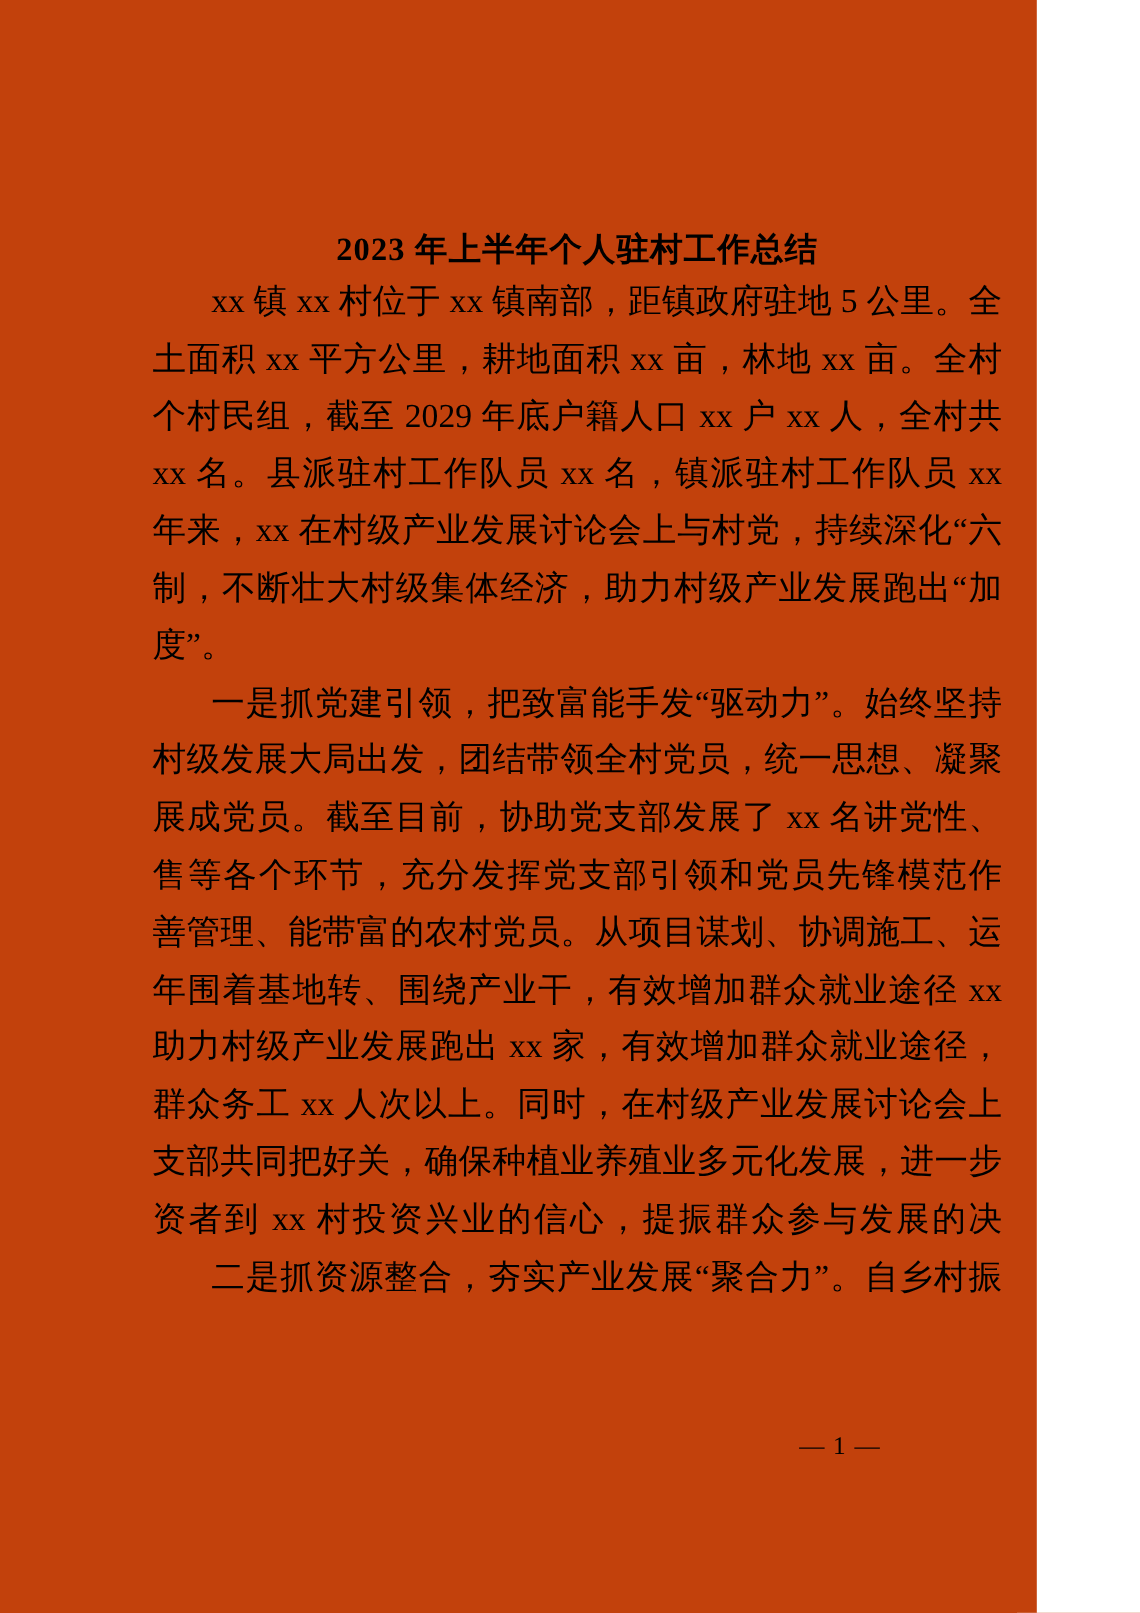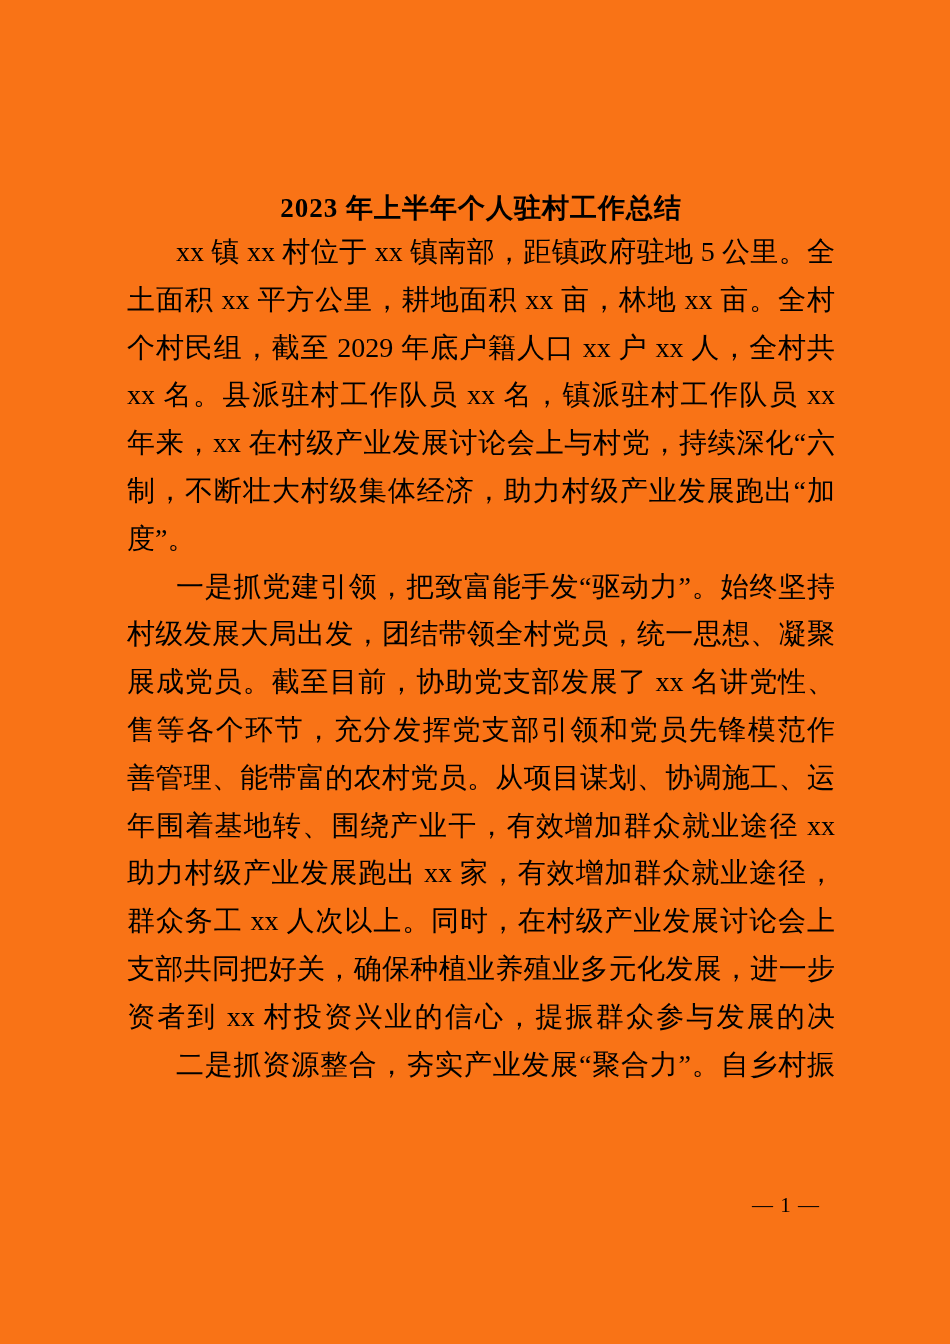--- a/index.html
+++ b/index.html
@@ -11,22 +11,22 @@
     height: 1344px;
     background: #ffffff;
     position: relative;
     overflow: hidden;
     font-family: "Liberation Serif", "DejaVu Serif", serif;
     color: #000000;
   }
   .doc-page {
     position: absolute;
     left: 0; top: 0;
-    width: 950px; height: 1344px;
-    background: #f97316;
+    width: 864px; height: 1344px;
+    background: #c2410c;
   }
   .doc-title {
     position: absolute;
     left: 127px;
     top: 186px;
     width: 708px;
     height: 44px;
     line-height: 44px;
     text-align: center;
     font-size: 27px;

